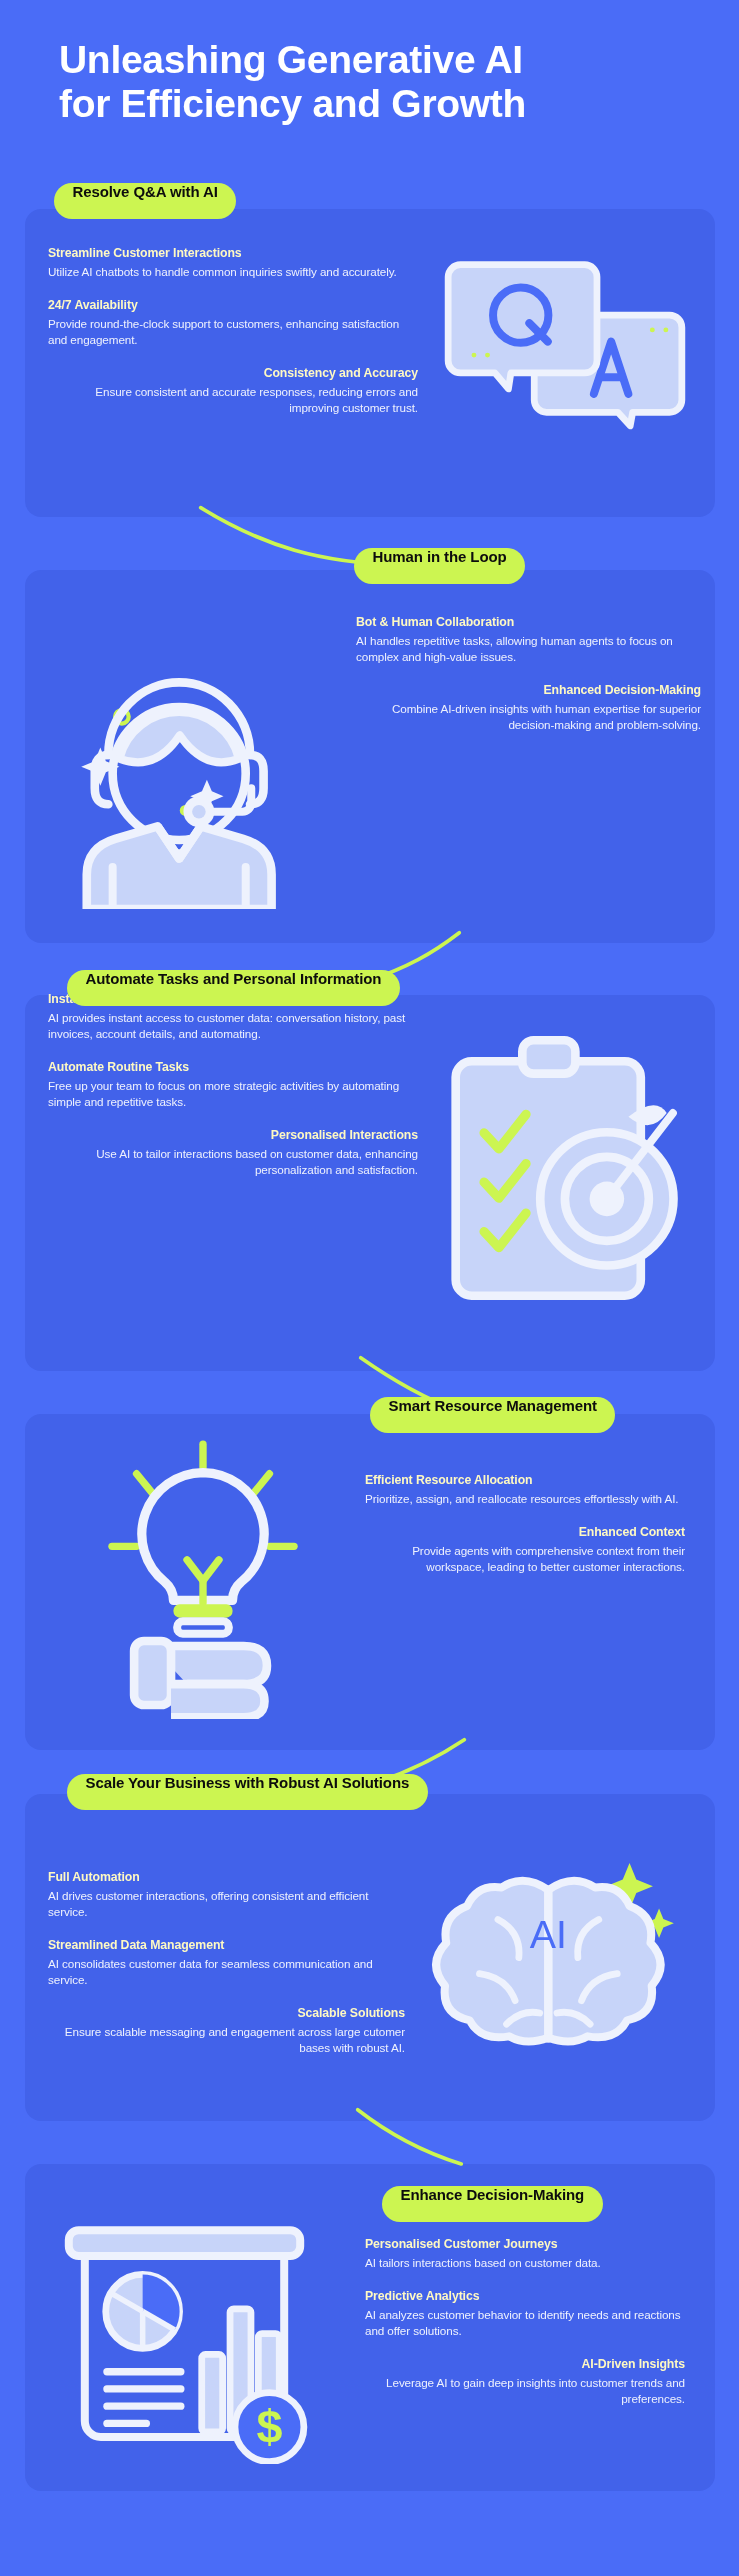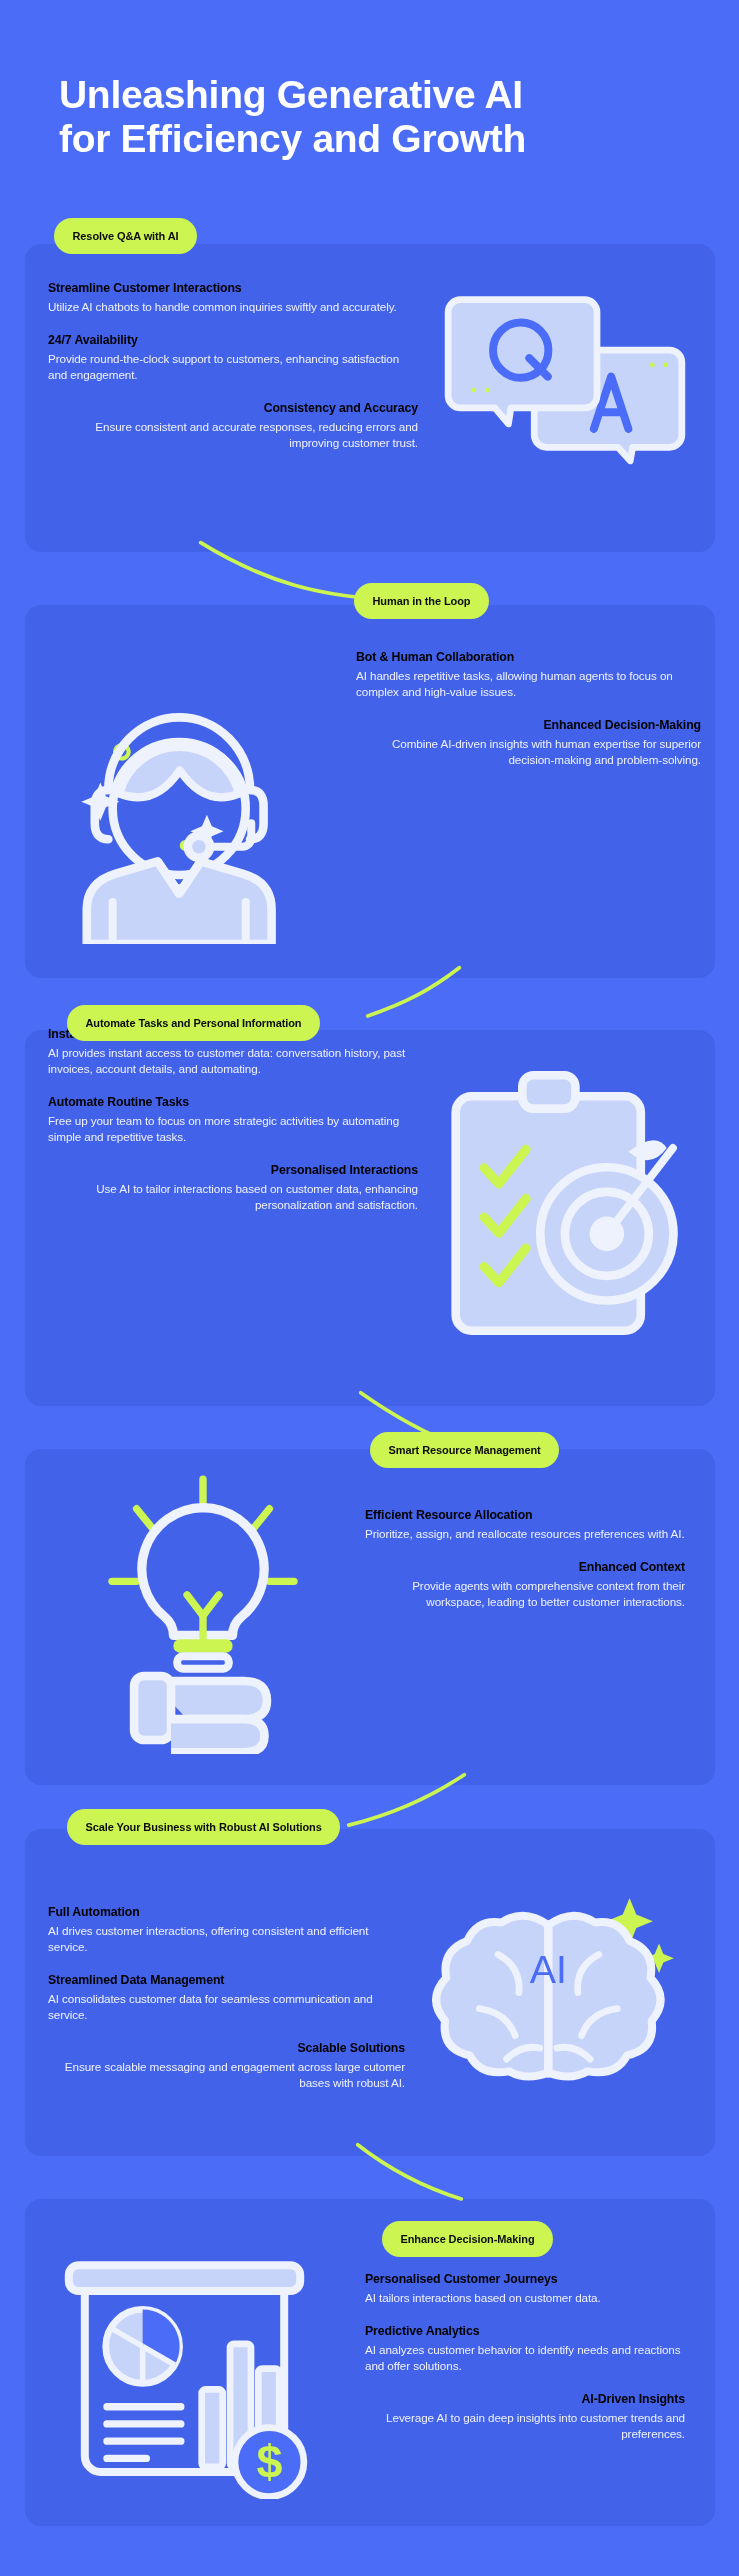--- a/index.html
+++ b/index.html
@@ -3,53 +3,53 @@
 <meta charset="utf-8">
 <style>
   * { margin:0; padding:0; box-sizing:border-box; }
   html,body { background:#4a6cf7; }
   body {
     width:739px; height:2576px; position:relative; overflow:hidden;
     font-family:"Liberation Sans", sans-serif;
     background:#4a6cf7;
     -webkit-font-smoothing:antialiased;
   }
-  .page { position:absolute; inset:0;margin-top:35px; }
+  .page { position:absolute; inset:0; }
 
   
   .title {
     position:absolute; left:59px; top:38px; width:635px;
     color:#ffffff; font-weight:bold; font-size:39px; line-height:1.14;
     letter-spacing:-0.3px;
   }
   .title .l2 { display:block; }
 
   
   .panel {
     position:absolute; background:#4262ea; border-radius:16px;
   }
 
   
   .pill {
     position:absolute; background:#ccf551; border-radius:616px;
-    color:#0d0d0d; font-weight:bold; font-size:11px;
-    display:flex; align-items:center; justify-content:center;
+    color:#0d0d0d; font-weight:bold; font-size:15px;
+    display:flex; align-items:flex-start; justify-content:center;
     height:36px; padding:0 18.5px; white-space:nowrap; z-index:12;
     letter-spacing:-0.1px;
   }
 
   
   .connector { position:absolute; z-index:5; pointer-events:none; }
 
   
   .tblock { position:absolute; z-index:10; }
   .item { margin-bottom:18.5px; }
   .item:last-child { margin-bottom:0;text-align:right; }
   .ih {
-    color:#000000; font-weight:bold; font-size:12.3px; line-height:1.3;
+    color:#fef9c3; font-weight:bold; font-size:12.3px; line-height:1.3;
     margin-bottom:1.8px; letter-spacing:-0.1px;
   }
   .ib {
     color:#eef1fd; font-size:11.7px; line-height:1.36; font-weight:400;
     letter-spacing:-0.1px;
   }
 
   
   .illus { position:absolute; z-index:9; }
   .illus svg { display:block; width:100%; height:100%; }
@@ -239,21 +239,21 @@
 
       <path d="M116 352 h150 q38 0 38 32 0 30 -38 30 h-92" fill="#c7d4f9" stroke="#eef2fd" stroke-width="14" stroke-linejoin="round"></path>
       <path d="M104 344 h28 a16 16 0 0 1 16 16 v72 a16 16 0 0 1 -16 16 h-28 a16 16 0 0 1 -16 -16 v-72 a16 16 0 0 1 16 -16 z" fill="#c7d4f9" stroke="#eef2fd" stroke-width="14"></path>
       <path d="M148 414 h118 q34 0 34 28 0 26 -34 26 h-118" fill="#c7d4f9" stroke="#eef2fd" stroke-width="14" stroke-linejoin="round"></path>
     </svg>
   </div>
 
   <div class="tblock" style="left:365px; top:1473px; width:320px;">
     <div class="item">
       <div class="ih">Efficient Resource Allocation</div>
-      <div class="ib">Prioritize, assign, and reallocate resources preferences with AI.</div>
+      <div class="ib">Prioritize, assign, and reallocate resources effortlessly with AI.</div>
     </div>
     <div class="item">
       <div class="ih">Enhanced Context</div>
       <div class="ib">Provide agents with comprehensive context from their workspace, leading to better customer interactions.</div>
     </div>
   </div>
 
   <div class="connector" style="left:345px; top:1736px; width:123px; height:59px;">
     <svg viewBox="0 0 200 95" preserveAspectRatio="none">
       <path d="M194 6 C 140 42, 80 70, 6 88" fill="none" stroke="#ccf551" stroke-width="6" stroke-linecap="round"></path>

